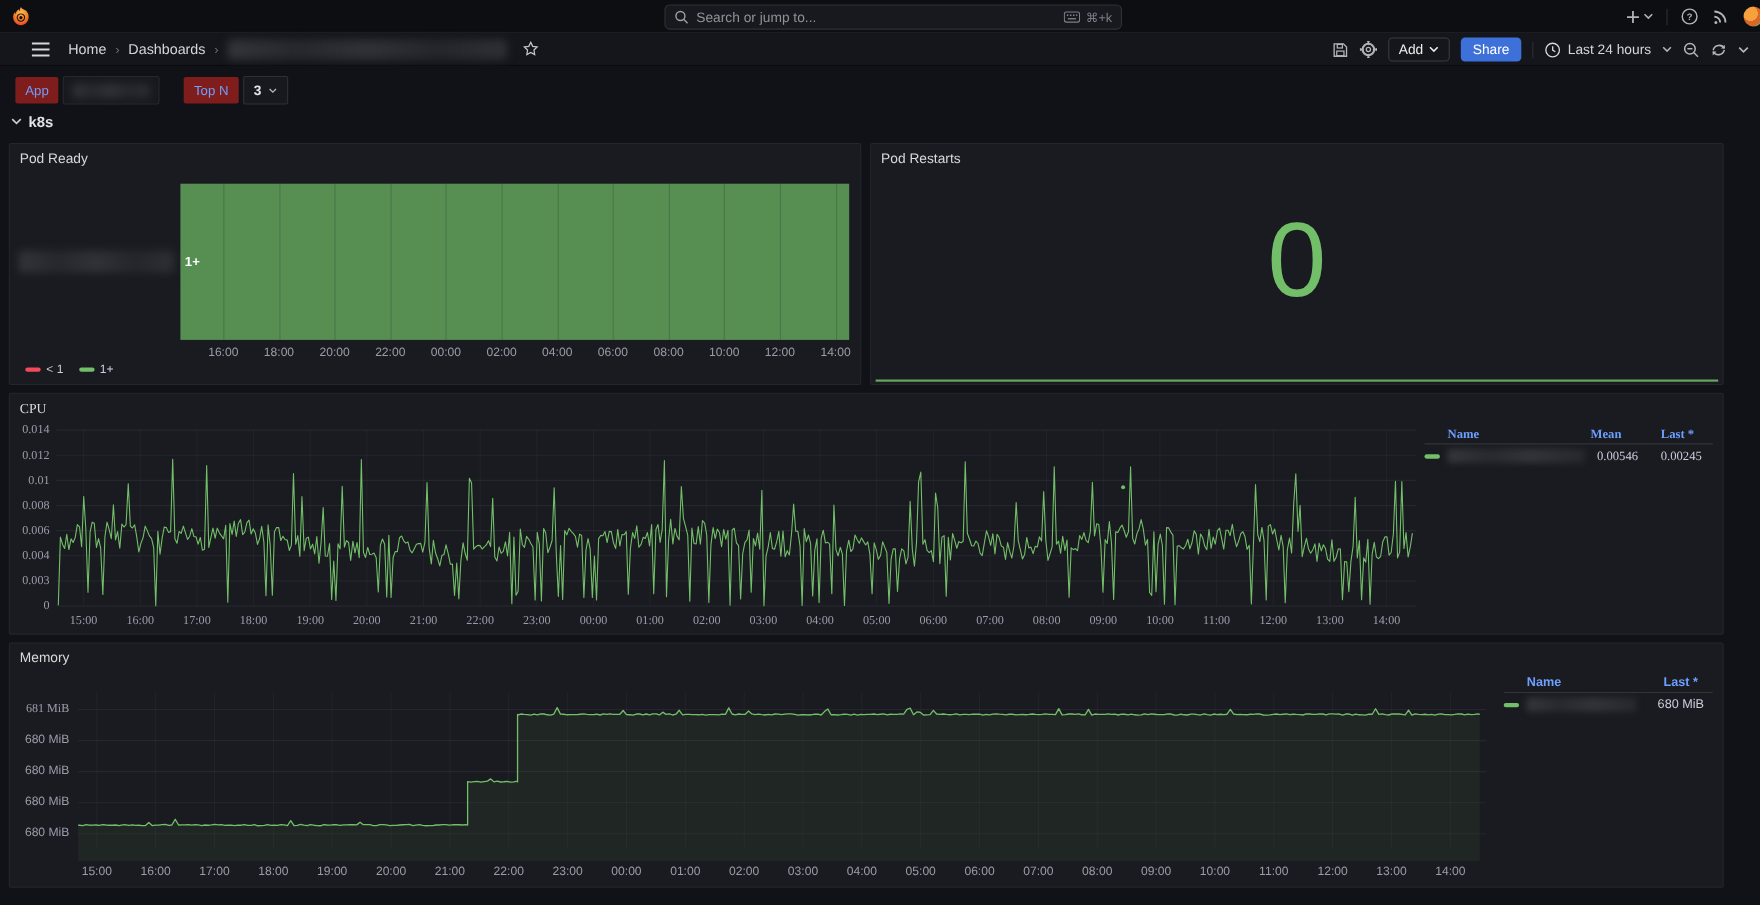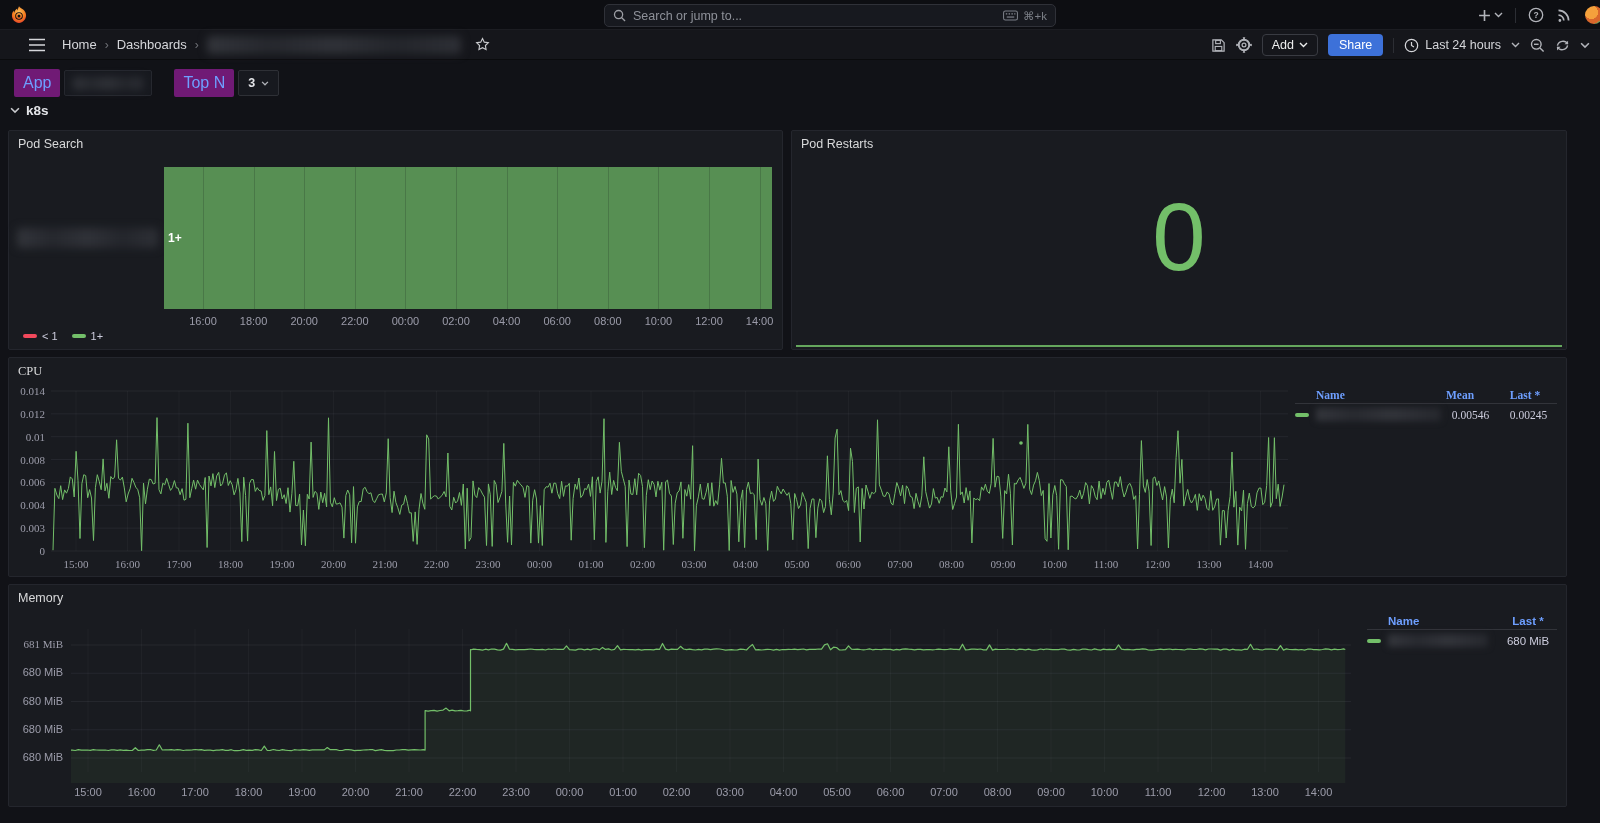--- a/index.html
+++ b/index.html
@@ -3,41 +3,41 @@
 <meta charset="utf-8">
 <style>
   * { margin:0; padding:0; box-sizing:border-box; }
   html,body { background:#0c0d10; }
   body { font-family:"Liberation Sans","DejaVu Sans",sans-serif; }
   #stage { position:relative; width:1600px; height:823px; background:#111217; overflow:hidden; }
 
   
   .topnav { position:absolute; left:0; top:0; width:1600px; height:30px; background:#0d0e12; border-bottom:1px solid #1c1d22; display:flex; align-items:center; }
   .grafana-logo { position:absolute; left:9px; top:5px; width:20px; height:20px; }
-  .searchbox { position:absolute; left:604px; top:4px; width:452px; height:23px; background:#17191f; border:1px solid #2f3138; border-radius:5px; display:flex; align-items:center; padding:0 8px; gap:7px; }
+  .searchbox { position:absolute; left:604px; top:4px; width:416px; height:23px; background:#17191f; border:1px solid #2f3138; border-radius:5px; display:flex; align-items:center; padding:0 8px; gap:7px; }
   .searchbox .ph { color:#8e9199; font-size:12.5px; flex:1; }
   .searchbox .kbd { color:#7b7f87; font-size:11.5px; display:flex; align-items:center; gap:5px; }
   .nav-right { position:absolute; right:6px; top:0; height:30px; display:flex; align-items:center; gap:12px; }
   .icon { display:inline-flex; align-items:center; justify-content:center; }
   .vdiv { width:1px; height:15px; background:#2c2e34; }
   .avatar-clip { position:absolute; right:-9px; top:6px; width:18px; height:18px; border-radius:50%; background:radial-gradient(circle at 35% 35%, #f5a13c 0 40%, #d9672c 41% 70%, #7aa05a 71% 100%); }
 
   
   .navrow { position:absolute; left:0; top:30px; width:1600px; height:30px; background:#15161b; border-bottom:1px solid #0a0b0d; display:flex; align-items:center;padding-left:16px; }
   .crumbs { display:flex; align-items:center; gap:8px; margin-left:12px; color:#d5d6da; font-size:13px; }
   .crumb-sep { color:#6e7076; font-size:12px; }
   .redact { background:linear-gradient(90deg,#33353b 0%,#26282e 25%,#303238 50%,#24262c 75%,#2e3036 100%); filter:blur(4px); border-radius:4px; }
   .toolbar { position:absolute; right:10px; top:0; height:30px; display:flex; align-items:center; gap:10px; }
   .btn-add { display:flex; align-items:center; gap:5px; color:#eceded; font-size:12.5px; font-weight:500; border:1px solid #393b42; border-radius:4px; padding:3px 9px; background:transparent; }
   .btn-share { color:#fff; font-size:12.5px; font-weight:500; border-radius:4px; padding:4px 11px; background:#3d71d9; }
   .timepick { display:flex; align-items:center; gap:6px; color:#d5d6da; font-size:12.5px; font-weight:500; }
 
   
   .filters { position:absolute; left:14px; top:69px; display:flex; align-items:center; gap:4px; }
-  .chip-label { background:#701a75; color:#6e9fff; font-size:16px; font-weight:500; padding:5px 9px; border-radius:2px; }
+  .chip-label { background:#7f1d1d; color:#6e9fff; font-size:12px; font-weight:500; padding:5px 9px; border-radius:2px; }
   .chip-value { background:#17191f; border:1px solid #26282f; border-radius:2px; height:26px; display:flex; align-items:center; padding:0 8px; }
   .chip-gap { width:14px; }
   .dd-value { background:#17191f; border:1px solid #2e3036; border-radius:2px; height:26px; display:flex; align-items:center; gap:6px; padding:0 9px; color:#e3e4e8; font-size:12.5px; font-weight:600; }
 
   
   .rowheader { position:absolute; left:10px; top:103px; display:flex; align-items:center; gap:6px; color:#e3e4e8; font-size:13.5px; font-weight:700; }
 
   
   .panel { position:absolute; background:#191b20; border:1px solid #24262d; border-radius:2px; }
   .panel-title { position:absolute; left:9px; top:6px; color:#d8d9da; font-size:12.5px; font-weight:500; }
@@ -224,21 +224,21 @@
   </div>
 
   <div class="rowheader">
     <svg width="10" height="7" viewBox="0 0 9 6">
         <path d="M1 1l3.5 3.5L8 1" fill="none" stroke="#c9cace" stroke-width="1.4"></path>
       </svg>
     <span>k8s</span>
   </div>
 
   <div class="panel" id="pod-ready">
-    <div class="panel-title">Pod Search</div>
+    <div class="panel-title">Pod Ready</div>
     <span class="redact" style="position:absolute; left:8px; top:97px; width:141px; height:20px;"></span>
     <div class="timeline-bar">
       <span class="val">1+</span>
       <div id="tl-grids">
           <div class="tl-grid" style="left: 39px;"></div>
           <div class="tl-grid" style="left: 89.6px;"></div>
           <div class="tl-grid" style="left: 140.2px;"></div>
           <div class="tl-grid" style="left: 190.8px;"></div>
           <div class="tl-grid" style="left: 241.4px;"></div>
           <div class="tl-grid" style="left: 292px;"></div>

